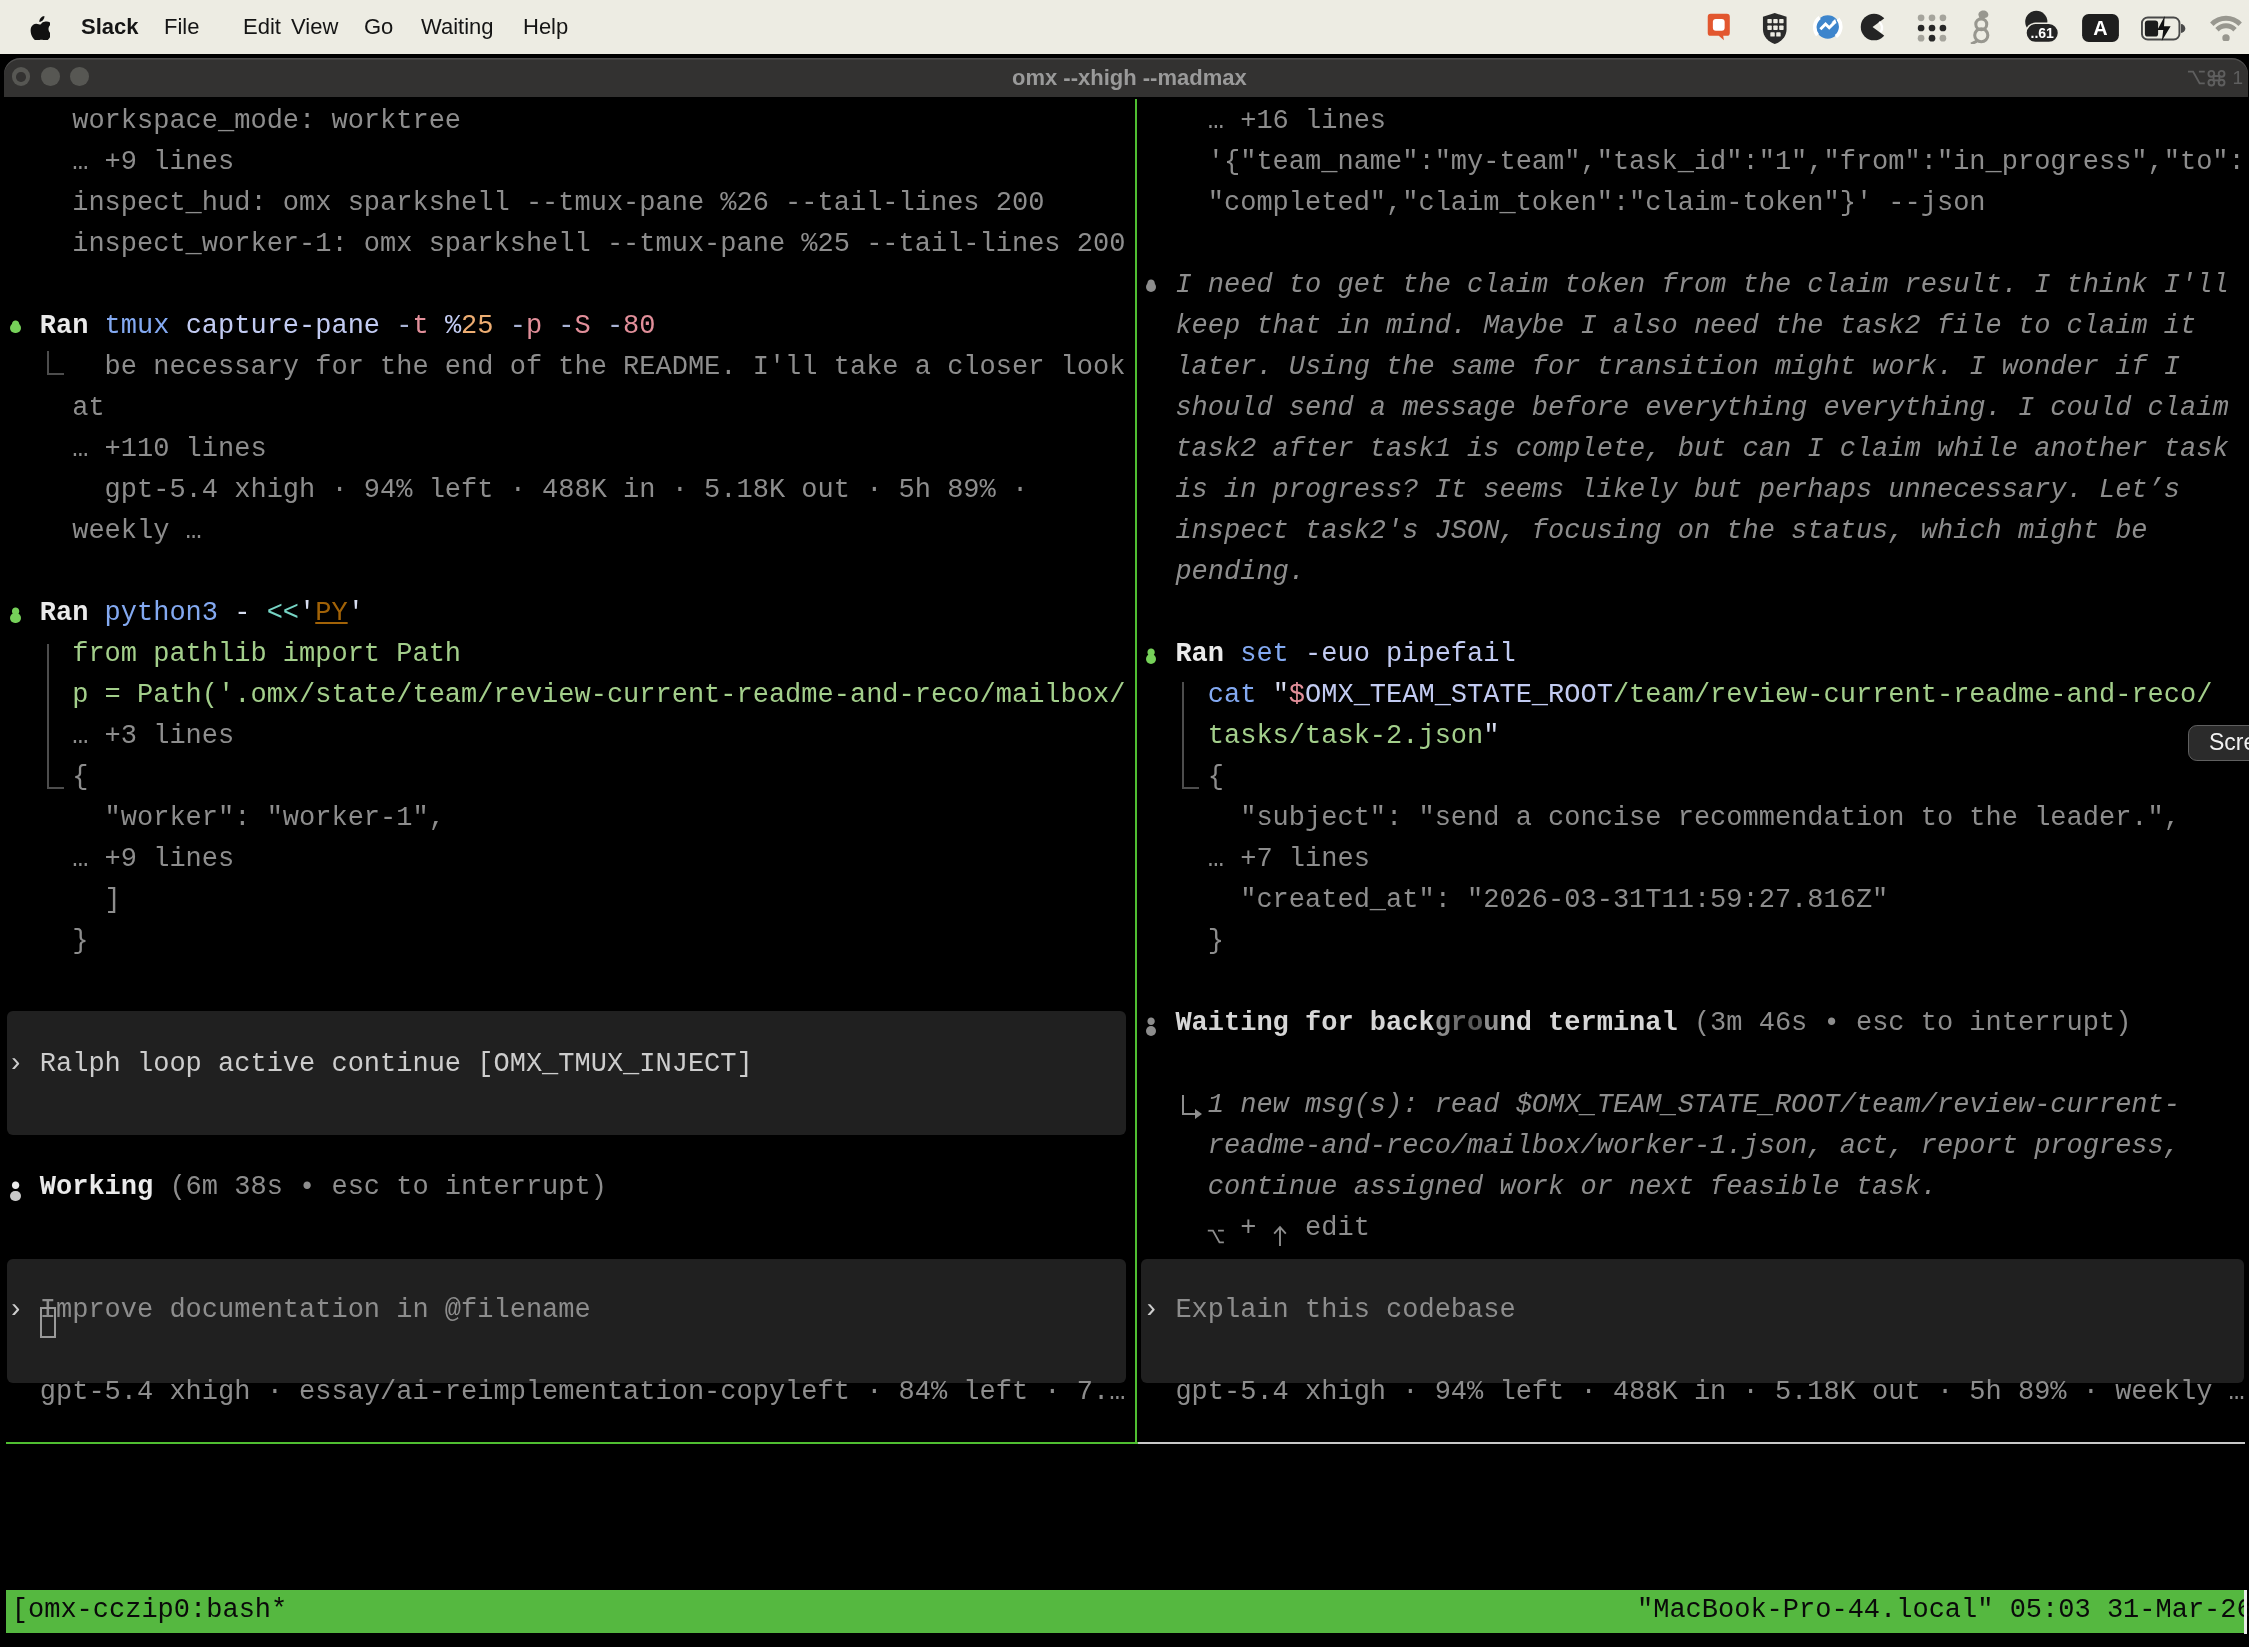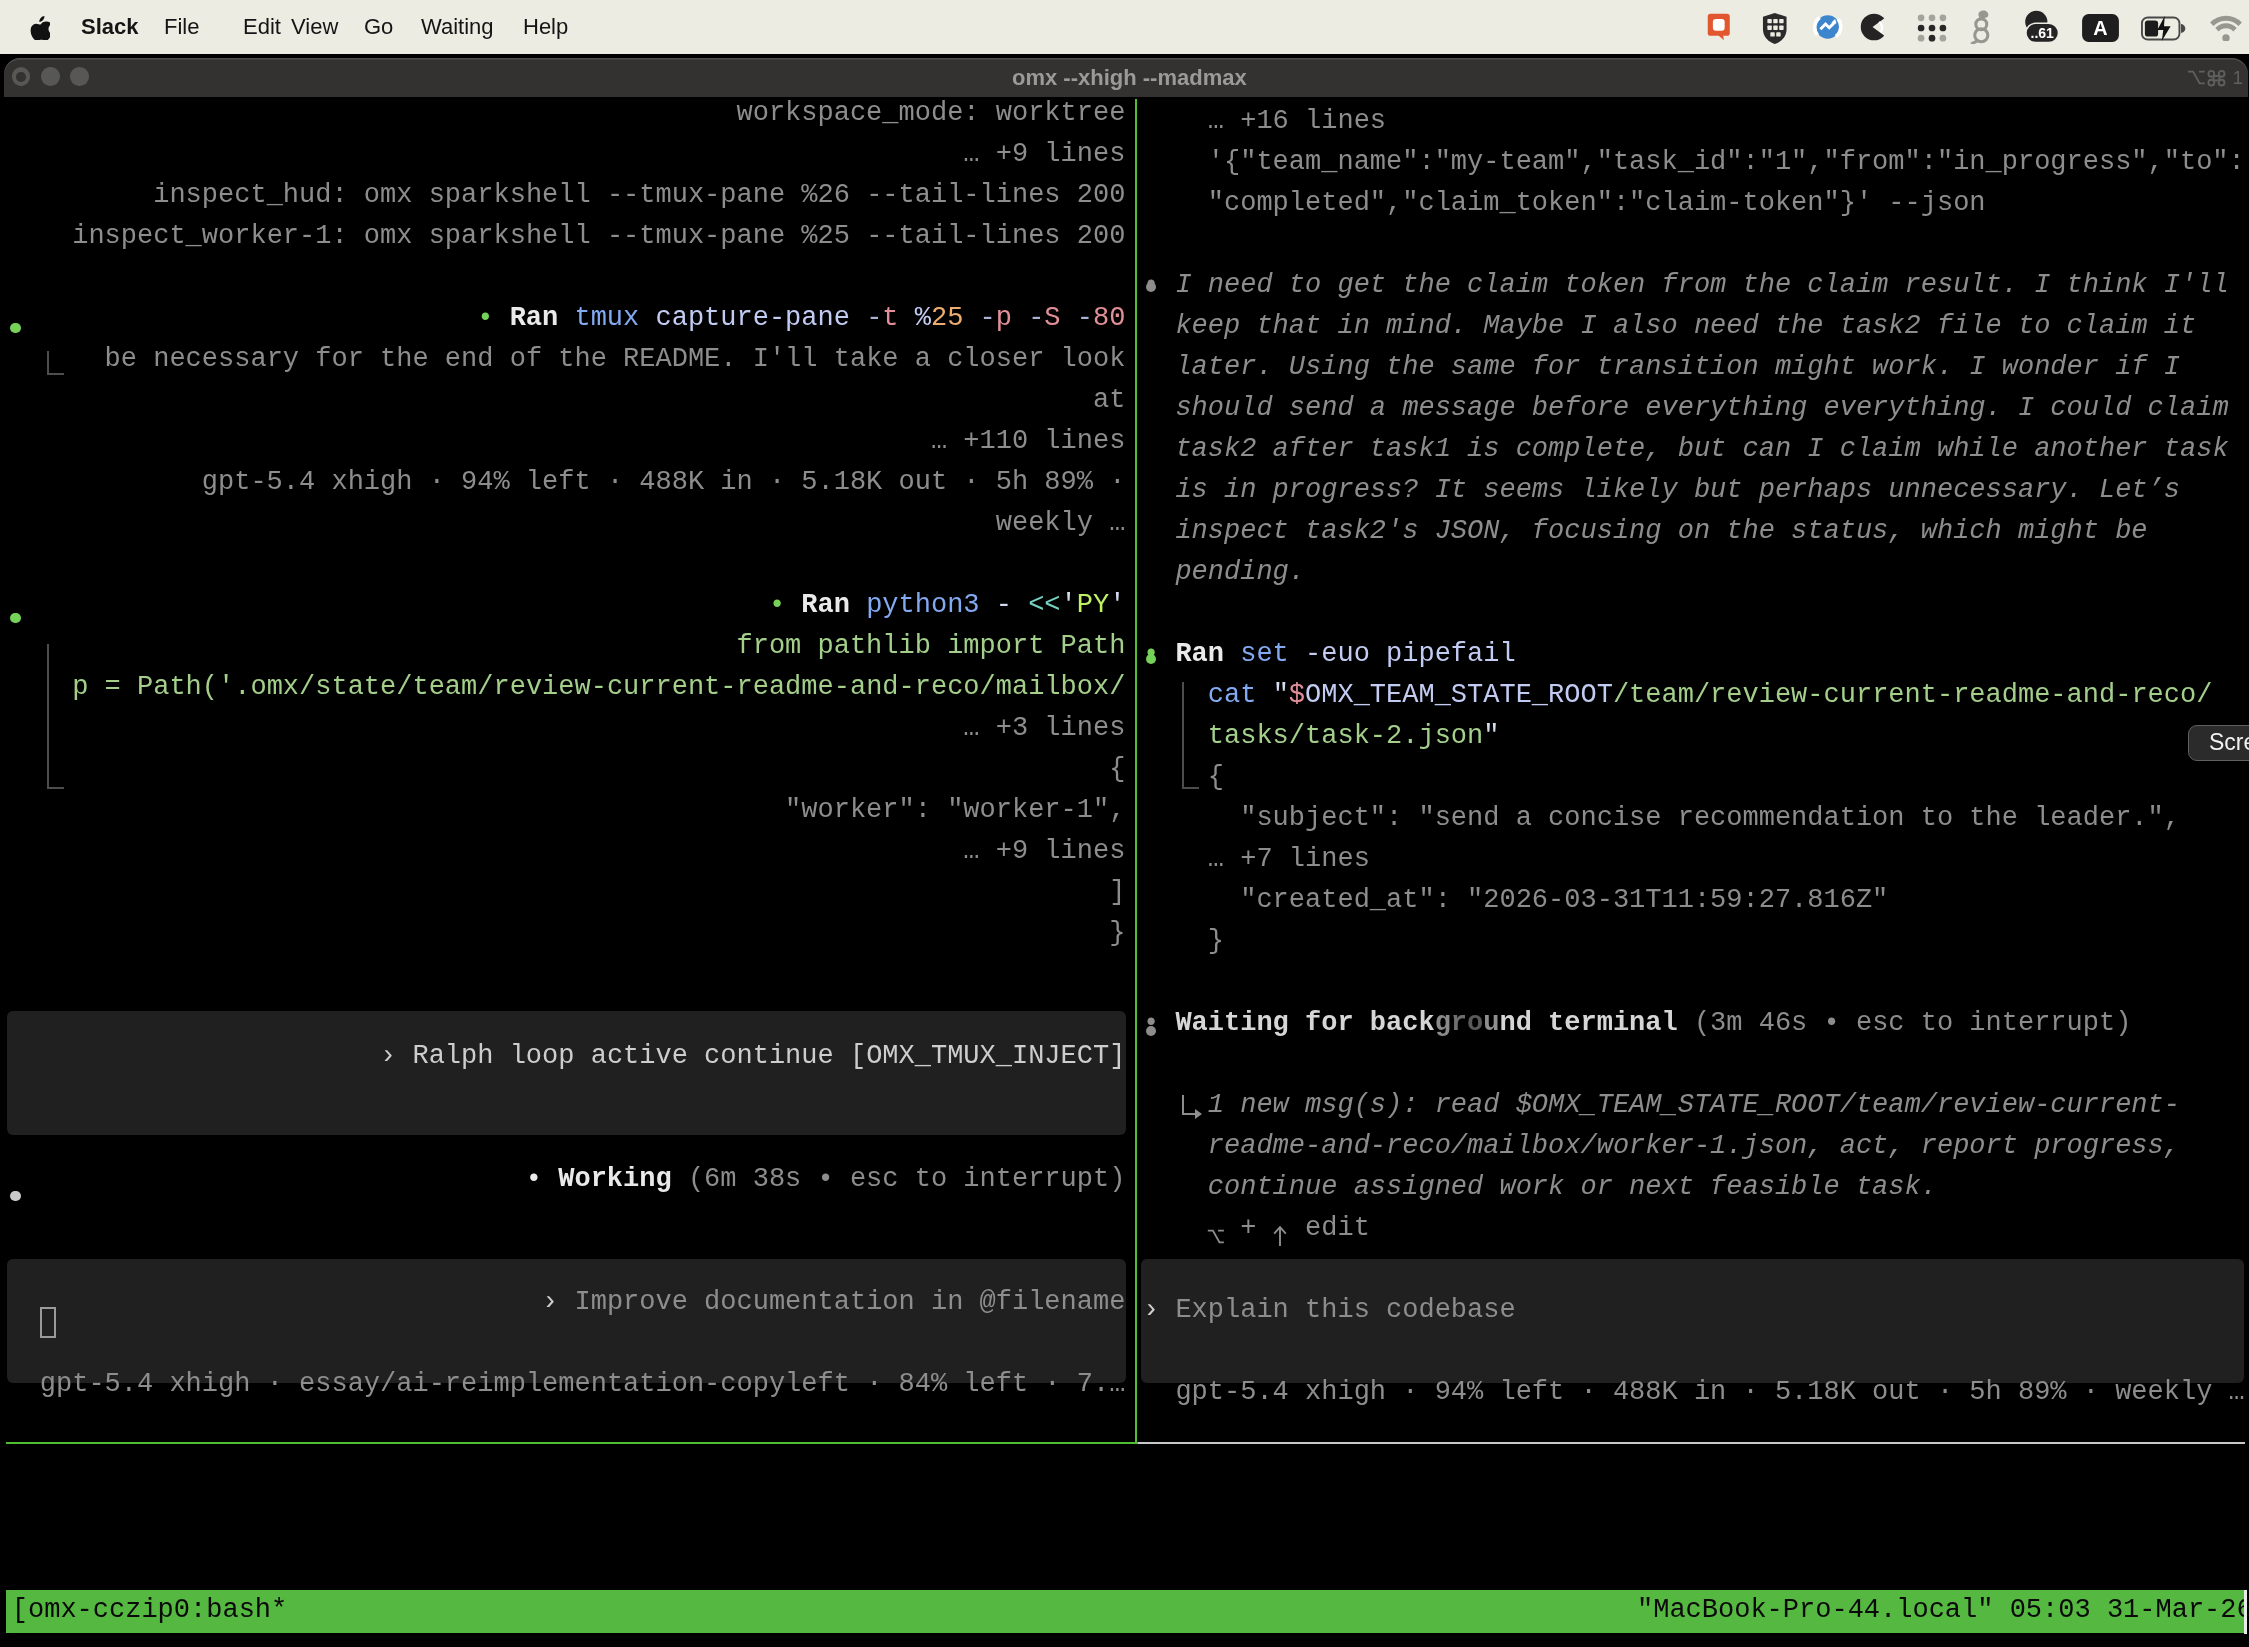--- a/index.html
+++ b/index.html
@@ -16,21 +16,21 @@
   .t{position:absolute;margin:0;font-family:"Liberation Mono",monospace;font-size:27px;line-height:41px;color:#8d8d8d;white-space:pre;}
   .t b{font-weight:bold;color:#eaeaea;}
   .gb{color:#76d159;}   
   .bl{color:#83a9f1;}   
   .lv{color:#c2cbf2;}   
   .dsh{color:#a8b2d4;}  
   .sa{color:#e28f9a;}   
   .or{color:#edad72;margin-top:23px;}   
   .gr{color:#a3cf8b;}   
   .te{color:#76d4c4;}   
-  .pu{color:#bef264;}   
+  .pu{color:#a16207;text-decoration:underline;}   
   .qw{color:#d6dcef;}   
   .wh{color:#eaeaea;}
   .it{font-style:italic;}
   .bx{color:#cdcdcd;}
   .cy{color:#58b6c8;}
   .gn{color:#5ec14b;}
   .dg{color:#4f4f4f;}
   .box{position:absolute;background:#202020;border-radius:5.9px;}
   .sh1{font-weight:bold;color:#8a8a8a;}
   .sh2{font-weight:bold;color:#6f6f6f;}
@@ -152,21 +152,21 @@
 
   <div class="box" style="left:7.4px;top:1011px;width:1119px;height:124px;"></div>
   <div class="box" style="left:7.4px;top:1259px;width:1119px;height:124px;"></div>
   <div class="box" style="left:1141px;top:1259px;width:1103px;height:124px;"></div>
 
   <div class="abs" style="left:1135px;top:99px;width:2.2px;height:1345px;background:#4fbe31;"></div>
 
   <div class="abs" style="left:5.9px;top:1442px;width:1132px;height:2.2px;background:#4fbe31;"></div>
   <div class="abs" style="left:1138px;top:1442px;width:1107px;height:2.2px;background:#c9c9c9;"></div>
 
-  <pre class="t" id="lp" style="left:7.4px;top:93px;text-align:right;">    workspace_mode: worktree
+  <pre class="t" id="lp" style="left:7.4px;top:101px;">    workspace_mode: worktree
     … +9 lines
     inspect_hud: omx sparkshell --tmux-pane %26 --tail-lines 200
     inspect_worker-1: omx sparkshell --tmux-pane %25 --tail-lines 200
 
 <span class="gb">•</span> <b>Ran</b> <span class="bl">tmux</span> <span class="lv">capture-pane</span> <span class="dsh">-</span><span class="sa">t</span> <span class="lv">%</span><span class="or">25</span> <span class="dsh">-</span><span class="sa">p</span> <span class="dsh">-</span><span class="sa">S</span> <span class="dsh">-</span><span class="sa">80</span>
       be necessary for the end of the README. I'll take a closer look
     at
     … +110 lines
       gpt-5.4 xhigh · 94% left · 488K in · 5.18K out · 5h 89% ·
     weekly …

